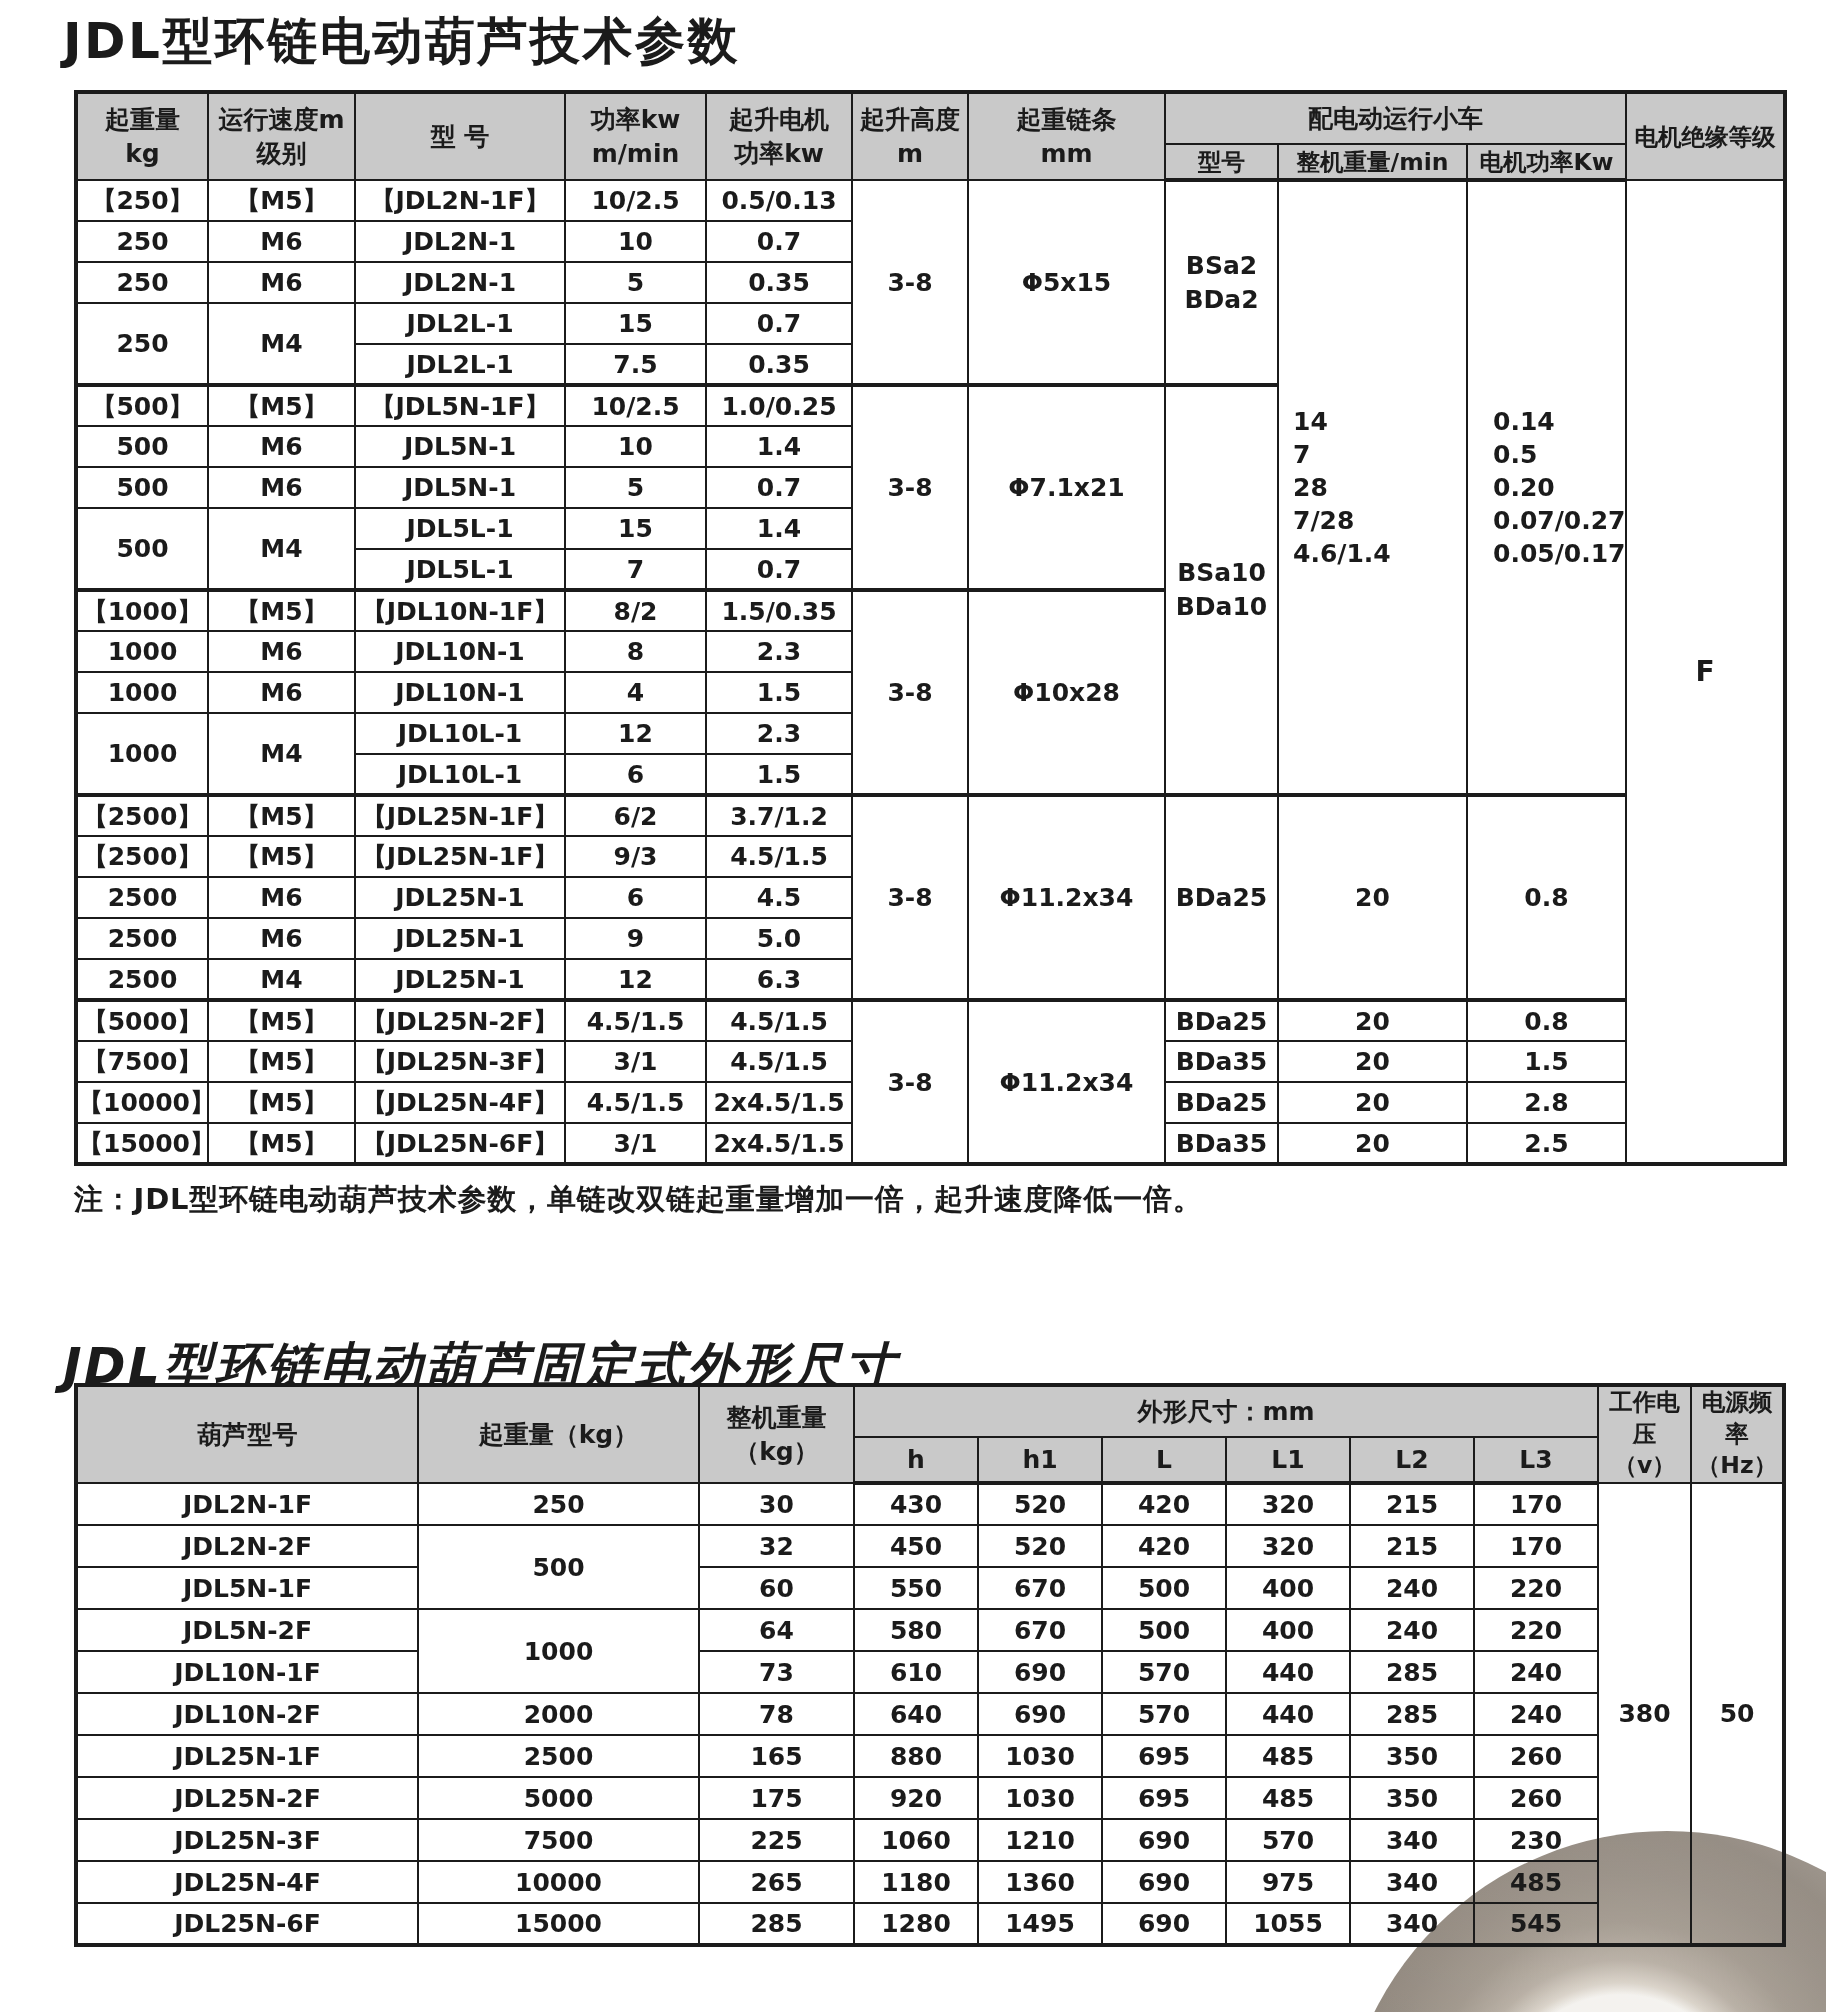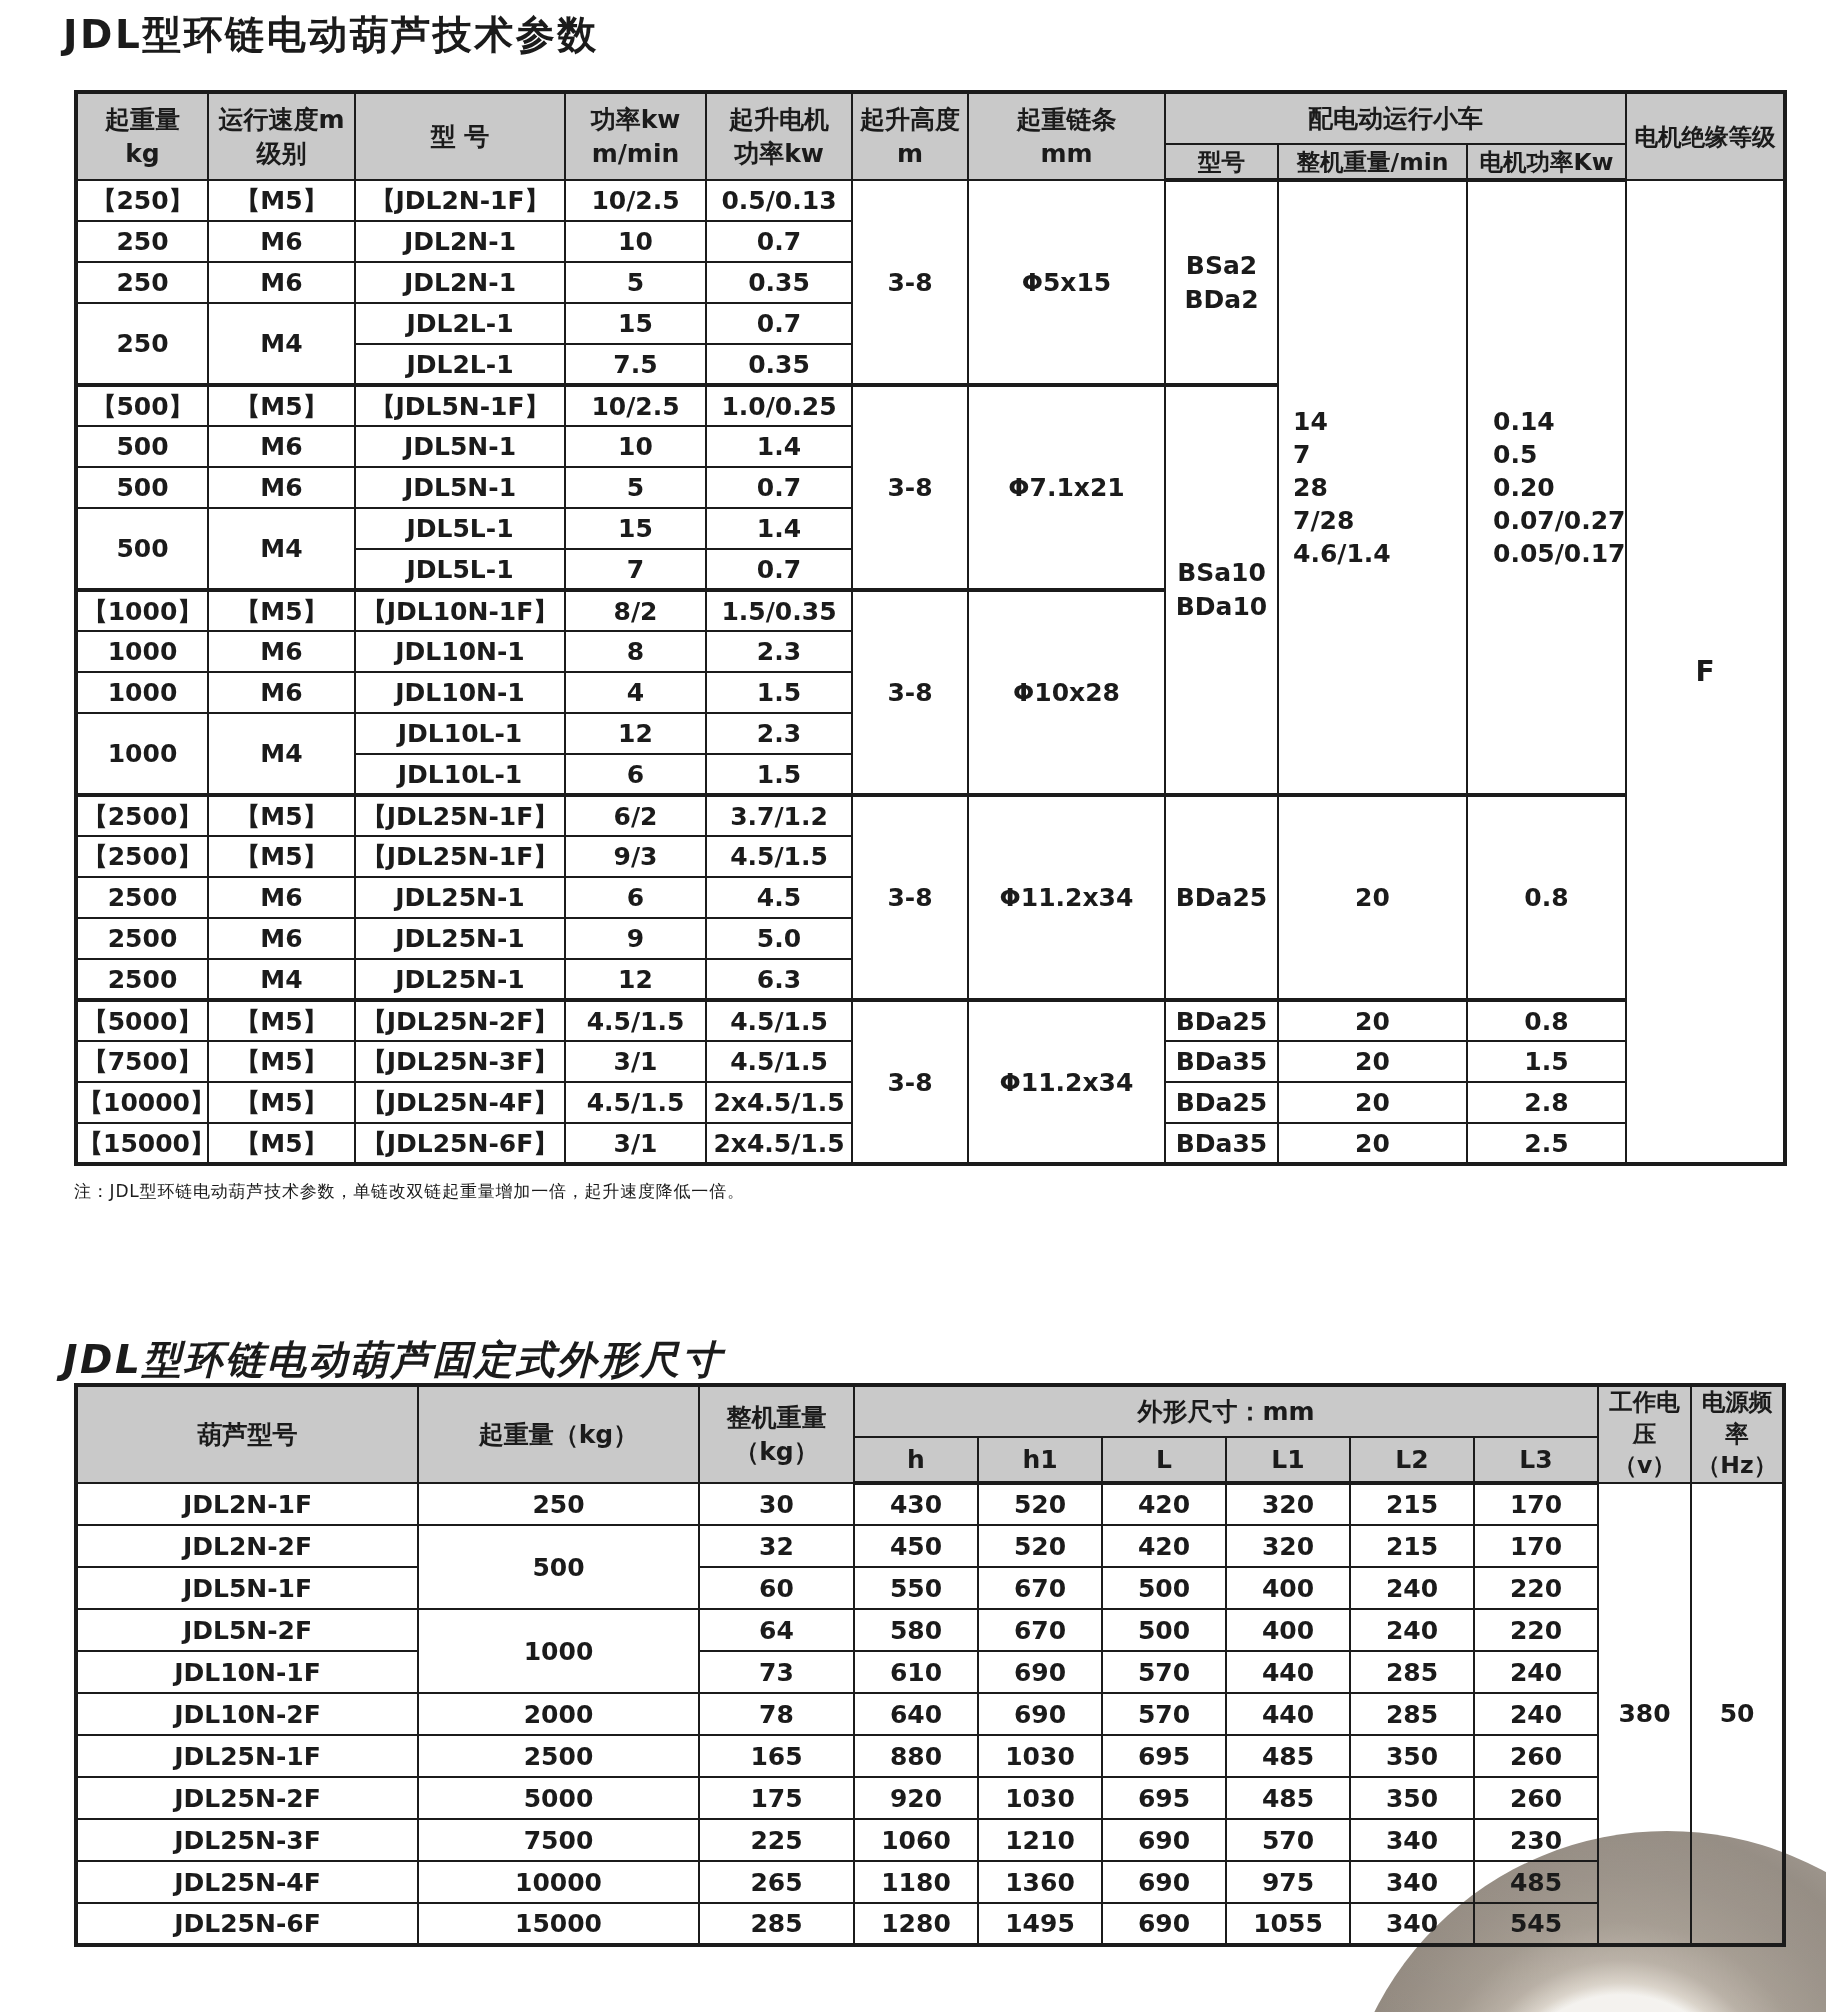--- a/index.html
+++ b/index.html
@@ -1,21 +1,21 @@
 <!DOCTYPE html>
 <html style="font-size:13.4px"><head>
 <meta charset="utf-8">
 <style>
   html,body{margin:0;padding:0;background:#ffffff;}
   body{width:1827px;height:2013px;position:relative;overflow:hidden;
        font-family:"DejaVu Sans",sans-serif;color:#1b1b1b;}
-  .title{position:absolute;left:63px;font-size:39px;font-weight:bold;letter-spacing:2.5px;white-space:nowrap;}
+  .title{position:absolute;left:63px;font-size:50px;font-weight:bold;letter-spacing:2.5px;white-space:nowrap;}
   #title1{top:8.4px;}
   #title2{top:1333px;font-style:italic;}
-  #note{position:absolute;left:74px;top:1180px;font-size:17px;font-weight:normal;letter-spacing:0.8px;white-space:nowrap;}
+  #note{position:absolute;left:74px;top:1180px;font-size:29px;font-weight:bold;letter-spacing:0.8px;white-space:nowrap;}
   table{border-collapse:collapse;table-layout:fixed;position:absolute;left:74px;z-index:2;
         border:4.2px solid #1b1b1b;}
   #t1{top:90px;width:1709px;}
   #t2{top:1383px;width:1709px;}
   th,td{border:2.5px solid #1b1b1b;text-align:center;vertical-align:middle;
         padding:0;font-size:25px;overflow:hidden;background:transparent;}
   th{background:#c9c9c9;font-weight:bold;}
   td{font-weight:bold;}
   .pre{white-space:pre-line;line-height:1.35;}
   #t1 thead tr.h1{height:52px;}

